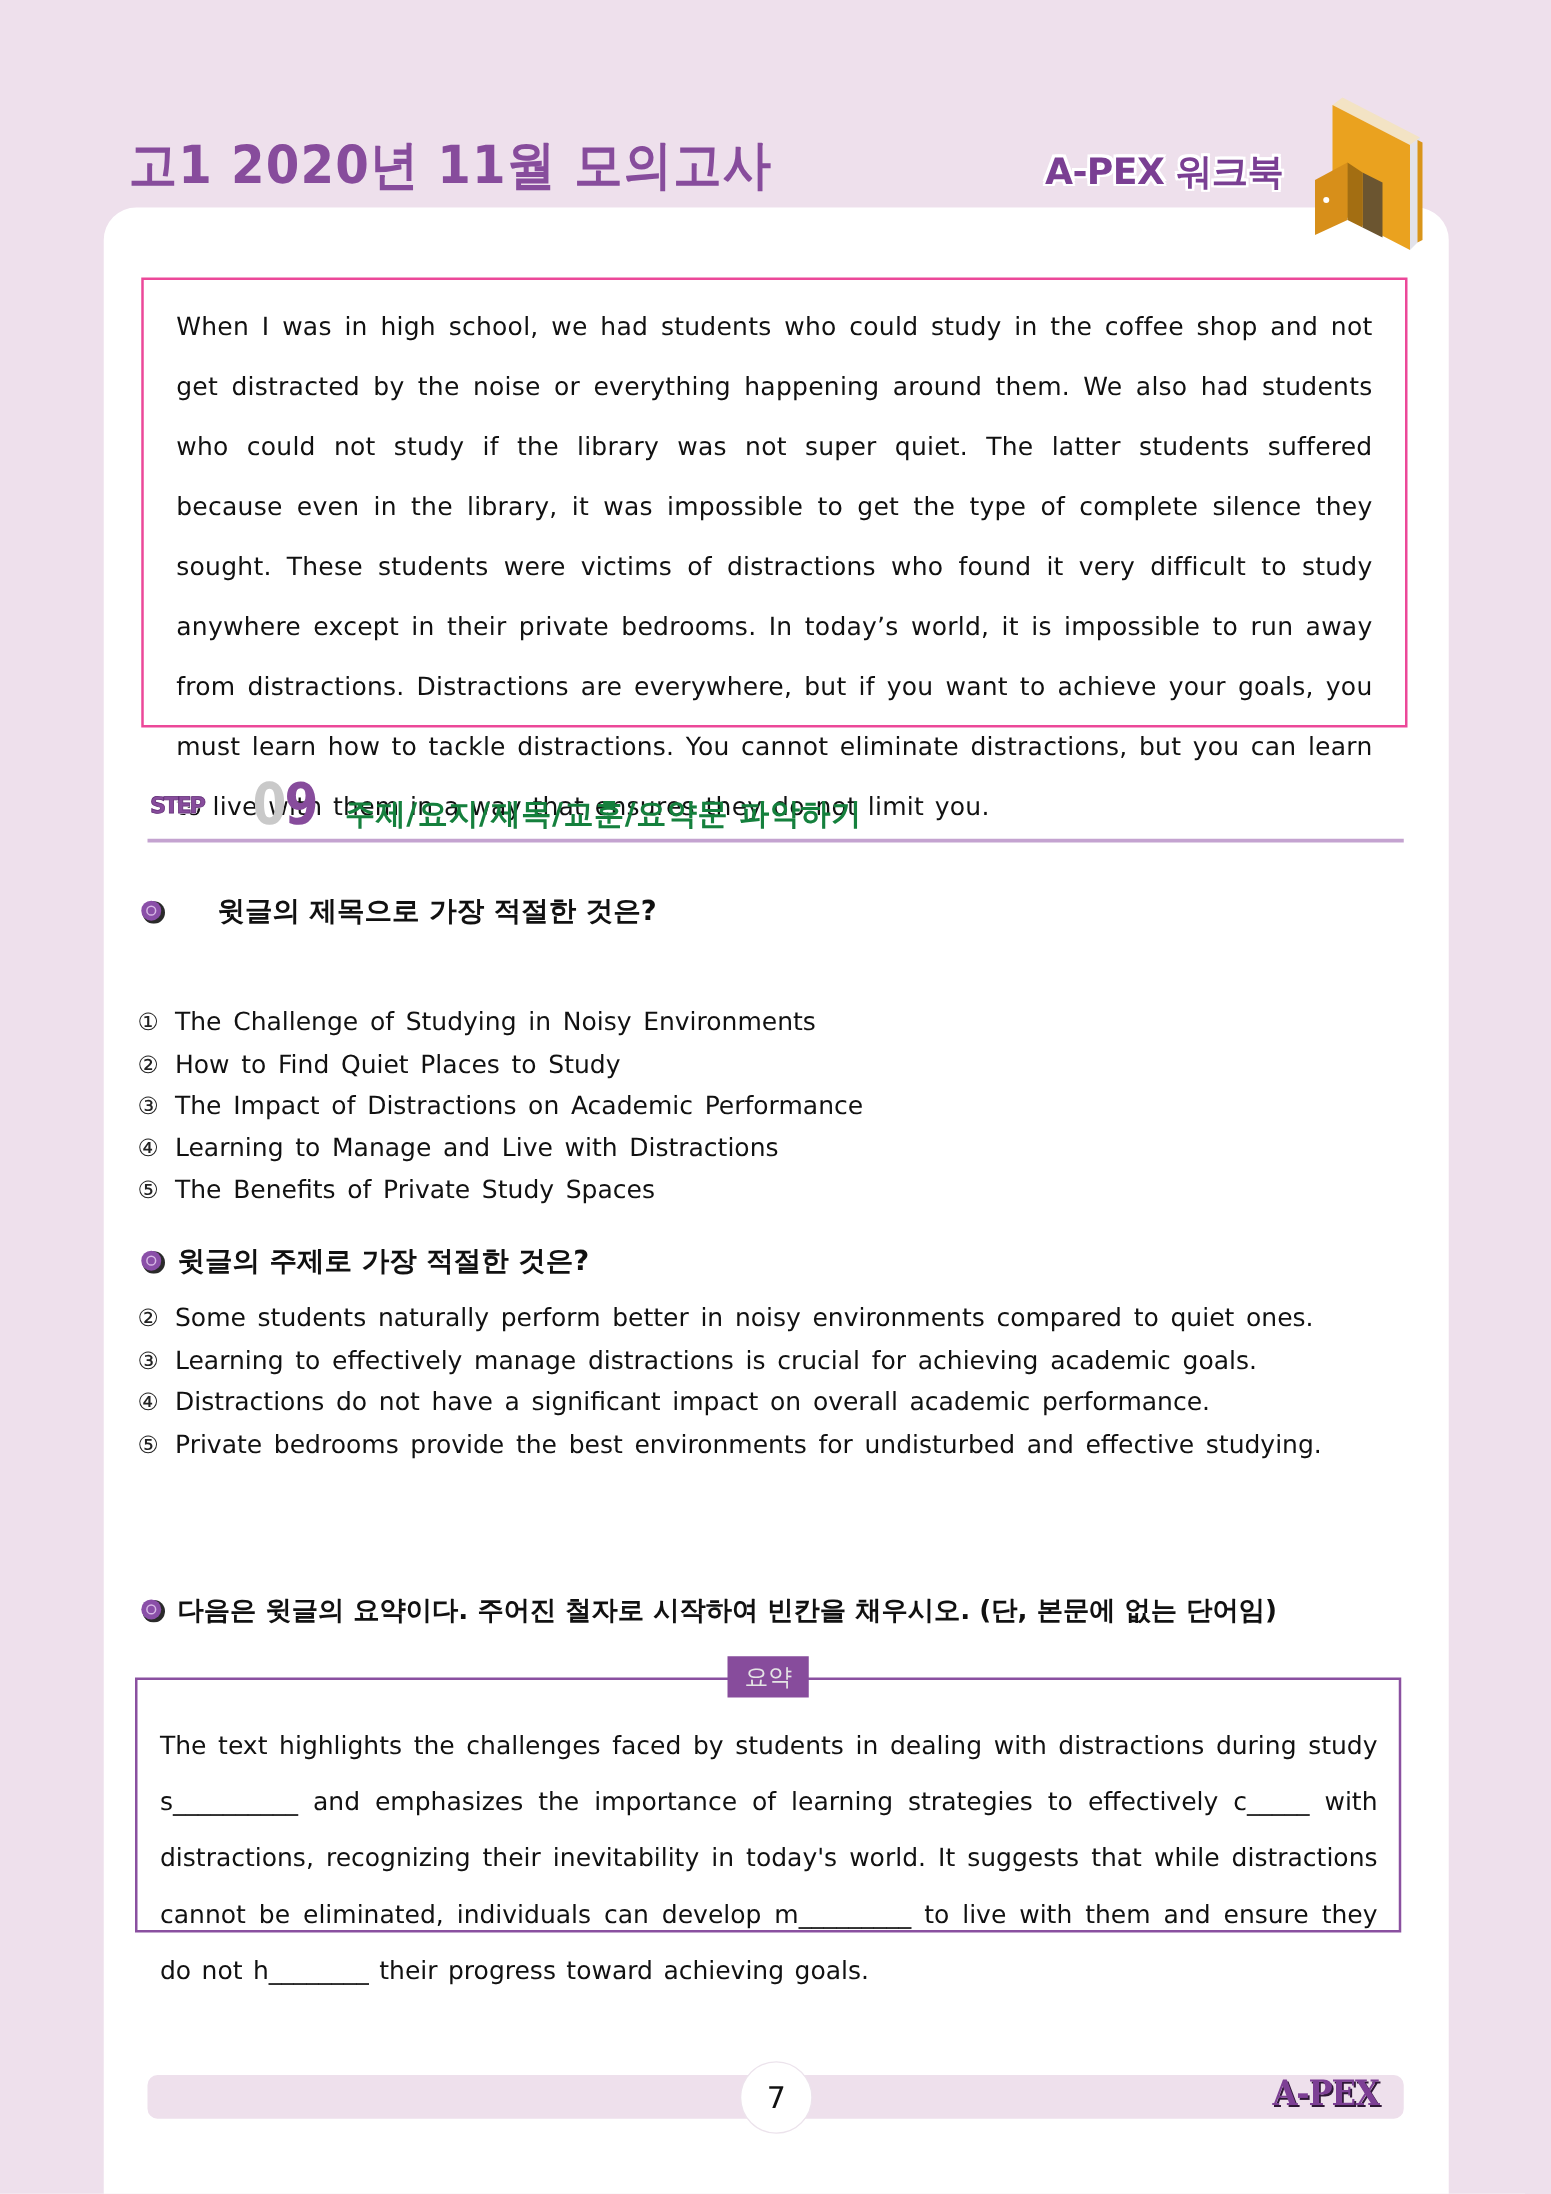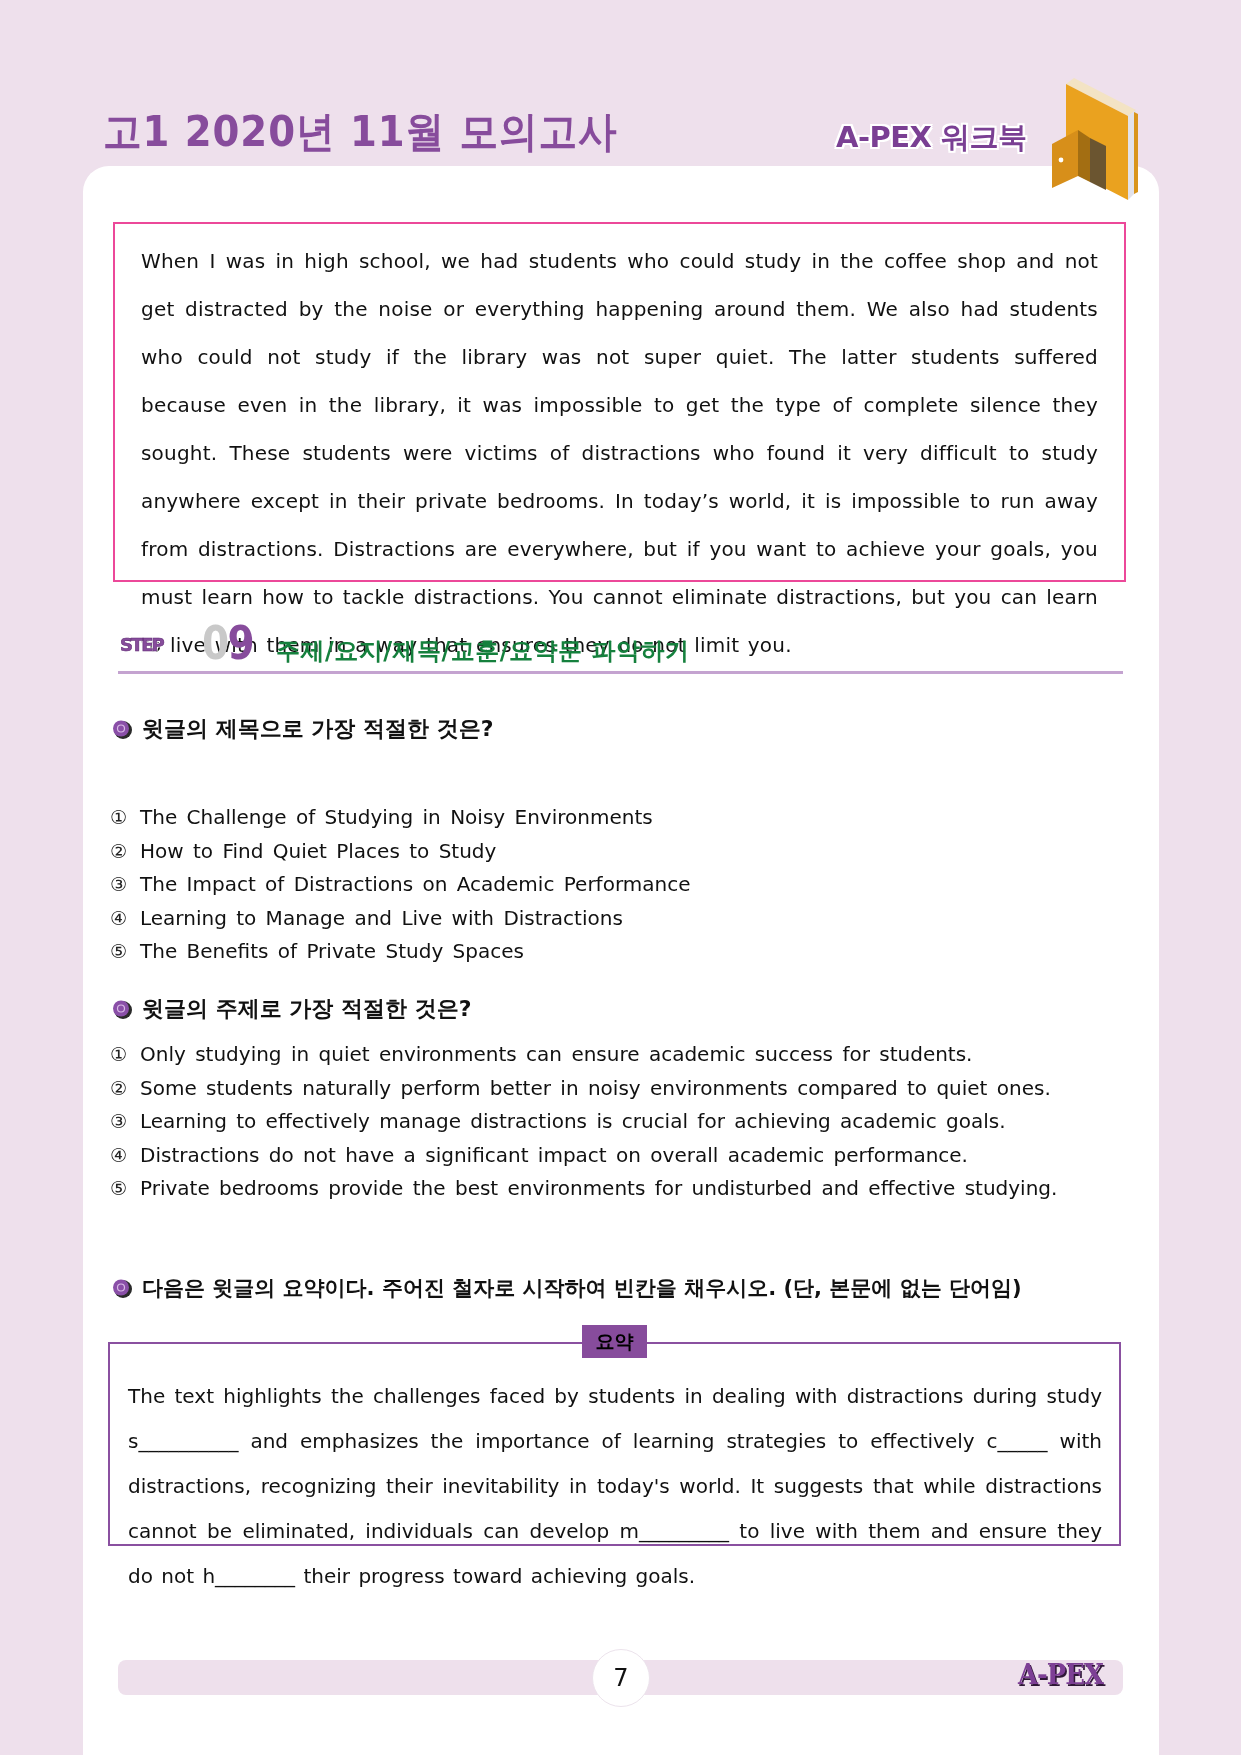--- a/index.html
+++ b/index.html
@@ -84,21 +84,21 @@
     position:absolute; left:108px; top:1342px; width:1013px; height:204px;
     border:2px solid #8a50a0; box-sizing:border-box;
     padding:30px 17px 0 18px;
   }
   .sum-box p {
     margin:0; font-size:20px; line-height:45px; text-align:justify;
     text-align-last:left; word-spacing:2px;
   }
   .sum-label {
     position:absolute; left:582px; top:1325px; width:65px; height:33px;
-    background:#874c9c; color:#000000; font-weight:bold; font-size:19px;
+    background:#874c9c; color:#e5e5e5; font-weight:normal; font-size:19px;
     display:flex; align-items:center; justify-content:center;
   }
 
   .footer-bar {
     position:absolute; left:118px; top:1660px; width:1005px; height:35px;
     background:#eee0ec; border-radius:8px;
   }
   .page-circle {
     position:absolute; left:592px; top:1649px; width:56px; height:56px;
     border-radius:50%; background:#fff; border:1px solid #ece3ec;
@@ -136,21 +136,21 @@
   <p>When I was in high school, we had students who could study in the coffee shop and not get distracted by the noise or everything happening around them. We also had students who could not study if the library was not super quiet. The latter students suffered because even in the library, it was impossible to get the type of complete silence they sought. These students were victims of distractions who found it very difficult to study anywhere except in their private bedrooms. In today’s world, it is impossible to run away from distractions. Distractions are everywhere, but if you want to achieve your goals, you must learn how to tackle distractions. You cannot eliminate distractions, but you can learn to live with them in a way that ensures they do not limit you.</p>
 </div>
 
 <div class="step">
   <span class="step-logo">STEP</span>
   <span class="step-num"><span class="zero">0</span><span class="nine">9</span></span>
   <span class="step-title">주제/요지/제목/교훈/요약문 파악하기</span>
   <div class="step-underline"></div>
 </div>
 
-<div class="q-title" style="top:714px;">
+<div class="q-title" style="top:714px;gap:32px;">
   <svg class="bullet" viewBox="0 0 20 20">
     <circle cx="11" cy="11" r="9" fill="#2a2a2a"></circle>
     <circle cx="9" cy="9.5" r="8" fill="#8a4fa8"></circle>
     <circle cx="9" cy="9.5" r="3.5" fill="none" stroke="#d8b9e6" stroke-width="1.2"></circle>
   </svg>
   <span>윗글의 제목으로 가장 적절한 것은?</span>
 </div>
 <div class="options" style="top:757px;margin-top:44px;">
   <div class="opt"><span class="num">①</span><span>The Challenge of Studying in Noisy Environments</span></div>
   <div class="opt"><span class="num">②</span><span>How to Find Quiet Places to Study</span></div>
@@ -161,21 +161,20 @@
 
 <div class="q-title" style="top:994px;">
   <svg class="bullet" viewBox="0 0 20 20">
     <circle cx="11" cy="11" r="9" fill="#2a2a2a"></circle>
     <circle cx="9" cy="9.5" r="8" fill="#8a4fa8"></circle>
     <circle cx="9" cy="9.5" r="3.5" fill="none" stroke="#d8b9e6" stroke-width="1.2"></circle>
   </svg>
   <span>윗글의 주제로 가장 적절한 것은?</span>
 </div>
 <div class="options" style="top:1038px;">
-  <div class="opt"><span class="num">①</span><span>Only studying in quiet environments can ensure academic success for students.</span></div>
   <div class="opt"><span class="num">②</span><span>Some students naturally perform better in noisy environments compared to quiet ones.</span></div>
   <div class="opt"><span class="num">③</span><span>Learning to effectively manage distractions is crucial for achieving academic goals.</span></div>
   <div class="opt"><span class="num">④</span><span>Distractions do not have a significant impact on overall academic performance.</span></div>
   <div class="opt"><span class="num">⑤</span><span>Private bedrooms provide the best environments for undisturbed and effective studying.</span></div>
 </div>
 
 <div class="q-title" style="top:1274px; font-size:21px;">
   <svg class="bullet" viewBox="0 0 20 20">
     <circle cx="11" cy="11" r="9" fill="#2a2a2a"></circle>
     <circle cx="9" cy="9.5" r="8" fill="#8a4fa8"></circle>

